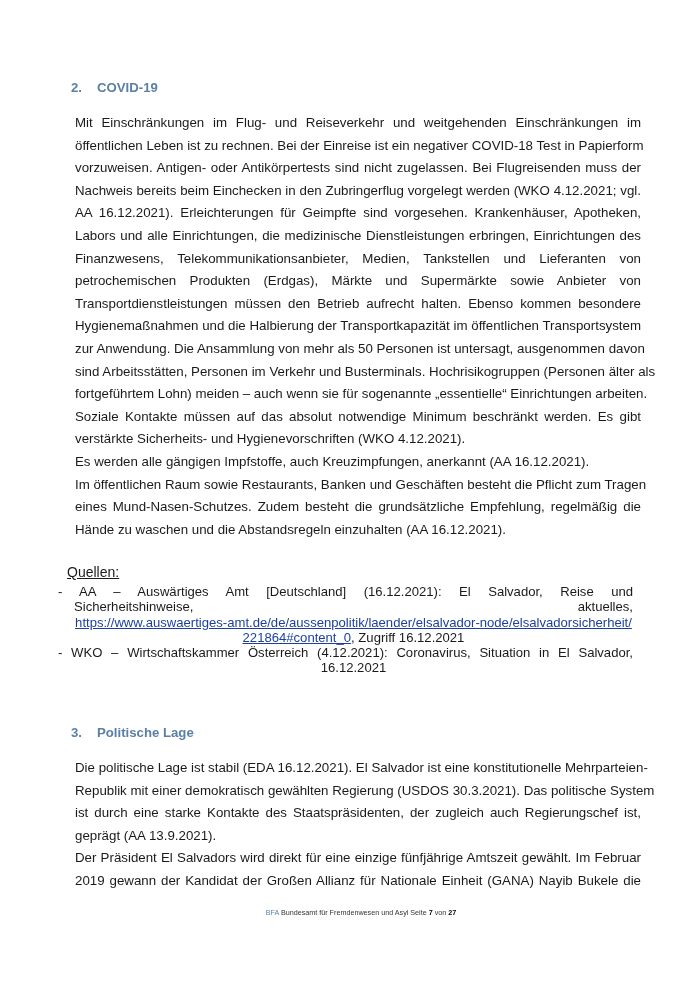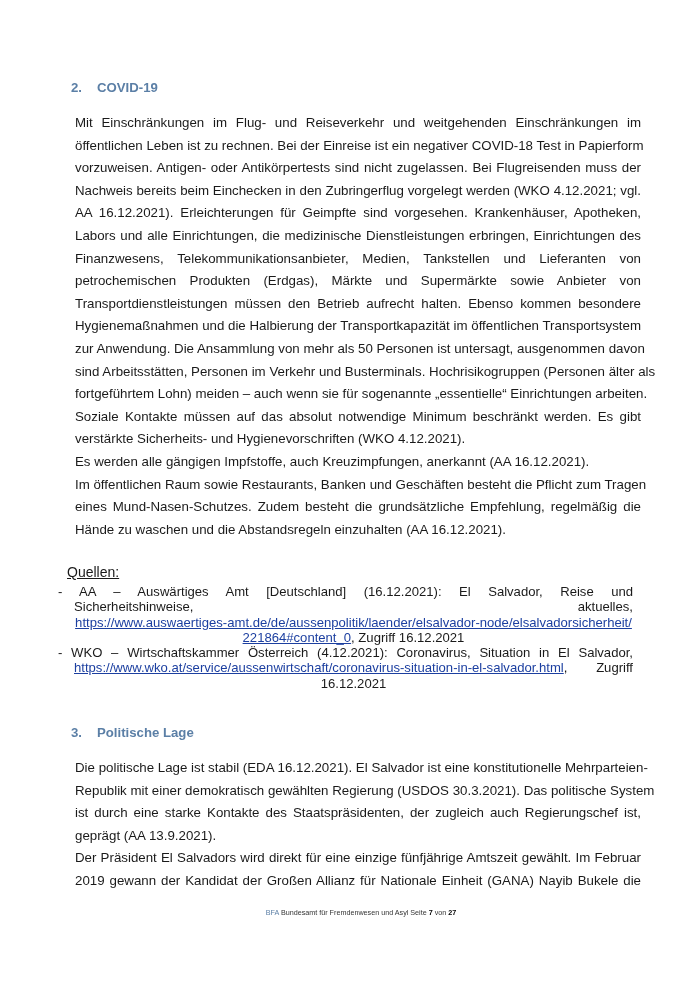--- a/index.html
+++ b/index.html
@@ -57,21 +57,20 @@
 
   <div class="src" style="top:584px;">
     <span class="row just">-   AA – Auswärtiges Amt [Deutschland] (16.12.2021): El Salvador, Reise und</span>
     <span class="row indent just"><span>Sicherheitshinweise,</span> <span>aktuelles,</span></span>
     <span class="row indent"><a class="link">https://www.auswaertiges-amt.de/de/aussenpolitik/laender/elsalvador-node/elsalvadorsicherheit/</a></span>
     <span class="row indent"><a class="link">221864#content_0</a><span>, Zugriff 16.12.2021</span></span>
   </div>
 
   <div class="src" style="top:645px;">
     <span class="row just">-   WKO – Wirtschaftskammer Österreich (4.12.2021): Coronavirus, Situation in El Salvador,</span>
-    <span class="row indent just"><a class="link">https://www.wko.at/service/aussenwirtschaft/coronavirus-situation-in-el-salvador.html</a><span>,</span> <span>Zugriff</span></span>
     <span class="row indent">16.12.2021</span>
   </div>
 
   <div class="heading" style="top:725px;">
     <span class="num">3.</span><span>Politische Lage</span>
   </div>
 
   <div class="para" style="top:749px;">
     <span class="line">Die politische Lage ist stabil (EDA 16.12.2021). El Salvador ist eine konstitutionelle Mehrparteien-</span>
     <span class="line">Republik mit einer demokratisch gewählten Regierung (USDOS 30.3.2021). Das politische System</span>

